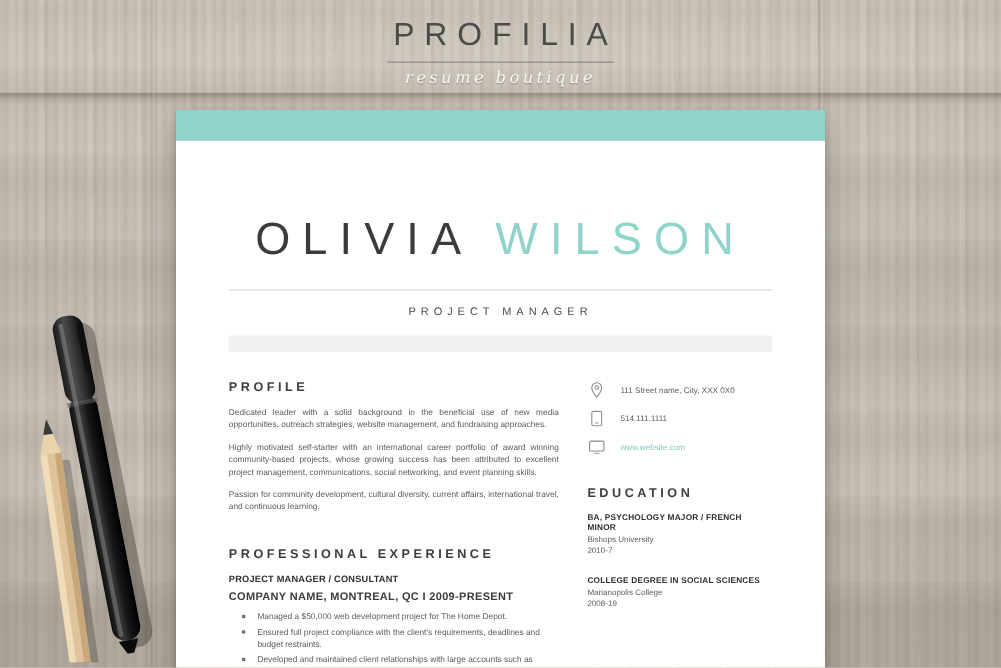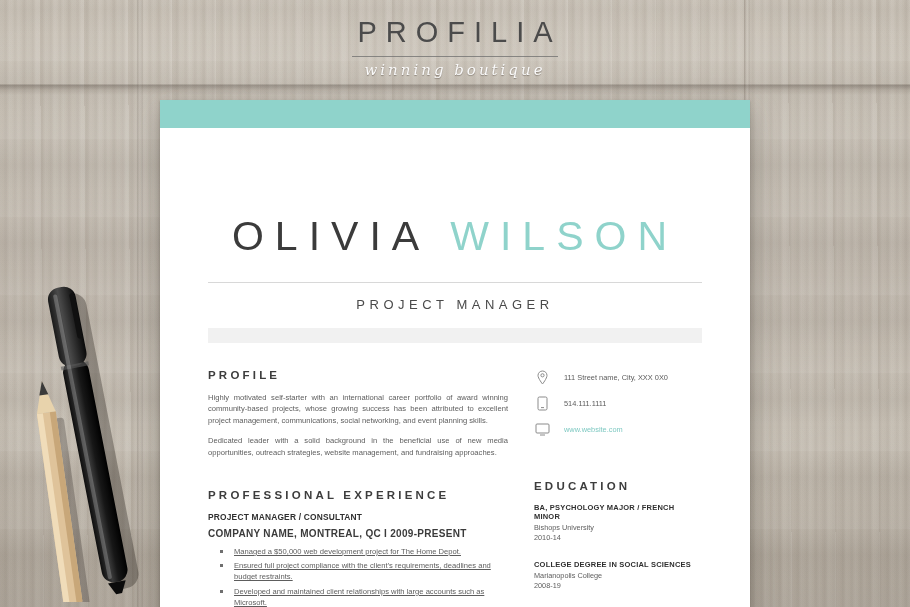--- a/index.html
+++ b/index.html
@@ -121,38 +121,38 @@
   }
   .sheet-topbar {
     height: 28px;
     background: #8fd3cb;
   }
   .sheet-inner {
     padding: 0 48px;
   }
 
   .name {
-    margin-top: 85px;
+    margin-top: 66px;
     text-align: center;
     font-size: 41px;
     letter-spacing: 11px;
     white-space: nowrap;
   }
   .name .first { color: #3b3b3b; font-weight: 400; }
   .name .last { color: #8fd3cb; font-weight: 400; }
 
   .name-rule {
     margin: 22px auto 0;
     width: 100%;
     height: 1px;
     background: #d8d8d8;
   }
   .role {
     text-align: center;
-    font-size: 13px;
+    font-size: 10px;
     letter-spacing: 4.5px;
     color: #4a4a4a;
     padding: 14px 0 16px;
   }
   .grey-band {
     height: 15px;
     background: #f1f1f1;
     margin: 0 0 26px;
   }
 
@@ -199,21 +199,20 @@
     padding: 0;
     list-style: none;
   }
   ul.bullets li {
     position: relative;
     font-size: 7.6px;
     line-height: 11.2px;
     color: #5d5d5d;
     padding-left: 26px;
     margin-bottom: 3px;
-    text-decoration: underline;
   }
   ul.bullets li::before {
     content: "";
     position: absolute;
     left: 12px;
     top: 4px;
     width: 3px;
     height: 3px;
     background: #6f6f6f;
   }
@@ -280,42 +279,43 @@
 </head>
 <body>
 
 <div class="stage">
   <div class="seam left"></div>
   <div class="seam right"></div>
 
   <div class="brand">
     <div class="brand-name">PROFILIA</div>
     <div class="brand-rule"></div>
-    <div class="brand-sub">winning boutique</div>
+    <div class="brand-sub">resume boutique</div>
   </div>
 
   <div class="sheet">
     <div class="sheet-topbar"></div>
     <div class="sheet-inner">
 
       <div class="name">
         <span class="first">OLIVIA</span>
         <span class="last">WILSON</span>
       </div>
       <div class="name-rule"></div>
       <div class="role">PROJECT MANAGER</div>
       <div class="grey-band"></div>
 
       <div class="columns">
 
         <div class="col-left">
 
           <div class="sec-title">PROFILE</div>
+          <p class="body">Dedicated leader with a solid background in the beneficial use of new media opportunities, outreach strategies, website management, and fundraising approaches.</p>
           <p class="body">Highly motivated self-starter with an international career portfolio of award winning community-based projects, whose growing success has been attributed to excellent project management, communications, social networking, and event planning skills.</p>
-          <p class="body">Dedicated leader with a solid background in the beneficial use of new media opportunities, outreach strategies, website management, and fundraising approaches.</p>
+          <p class="body">Passion for community development, cultural diversity, current affairs, international travel, and continuous learning.</p>
 
           <div class="sec-title spaced">PROFESSIONAL EXPERIENCE</div>
 
           <div class="job-title">PROJECT MANAGER / CONSULTANT</div>
           <div class="job-company">COMPANY NAME, MONTREAL, QC  I  2009-PRESENT</div>
           <ul class="bullets">
             <li>Managed a $50,000 web development project for The Home Depot.</li>
             <li>Ensured full project compliance with the client's requirements, deadlines and budget restraints.</li>
             <li>Developed and maintained client relationships with large accounts such as Microsoft.</li>
 
@@ -348,26 +348,26 @@
           <div class="contact-row">
             <span class="c-icon">
               <svg width="15" height="13" viewBox="0 0 15 13" fill="none" stroke="#8b8b8b" stroke-width="1">
                 <rect x="1" y="1" width="13" height="9" rx="1"></rect>
                 <line x1="5" y1="12" x2="10" y2="12"></line>
               </svg>
             </span>
             <span class="c-text link">www.website.com</span>
           </div>
 
-          <div class="sec-title" style="margin-top:42px;">EDUCATION</div>
+          <div class="sec-title" style="margin-top:28px;">EDUCATION</div>
 
           <div class="edu-block">
             <div class="edu-deg">BA, PSYCHOLOGY MAJOR / FRENCH MINOR</div>
             <div class="edu-school">Bishops University</div>
-            <div class="edu-years">2010-14</div>
+            <div class="edu-years">2010-7</div>
           </div>
 
           <div class="edu-spacer"></div>
 
           <div class="edu-block">
             <div class="edu-deg">COLLEGE DEGREE IN SOCIAL SCIENCES</div>
             <div class="edu-school">Marianopolis College</div>
             <div class="edu-years">2008-19</div>
           </div>
 

